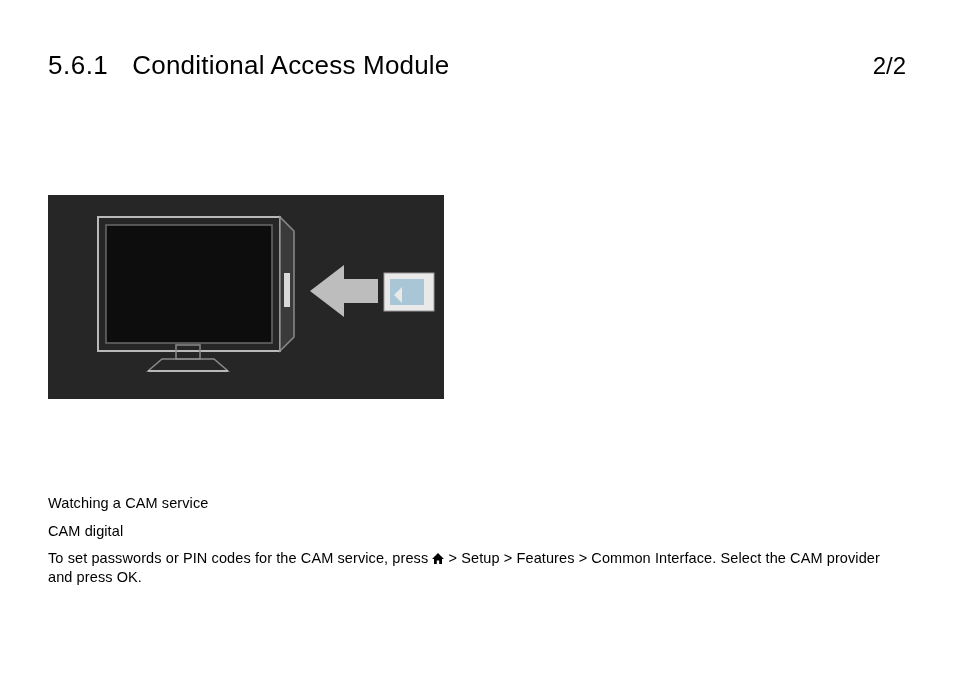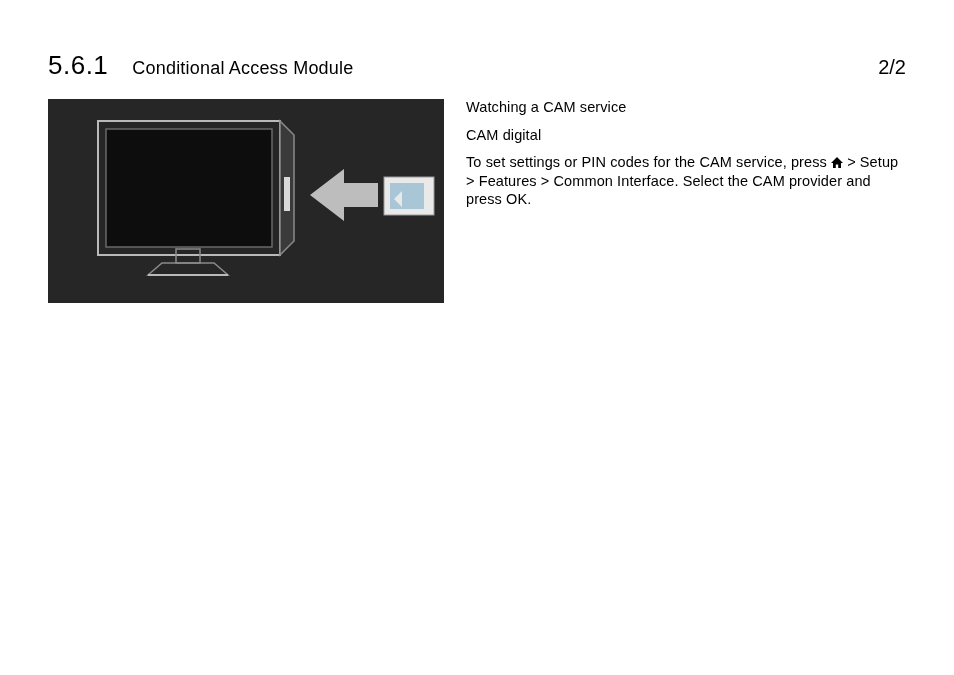--- a/index.html
+++ b/index.html
@@ -25,35 +25,36 @@
     align-items: baseline;
     margin-bottom: 18px;
   }
   .header .section-no {
     font-size: 26px;
     font-weight: 400;
     letter-spacing: 0.5px;
     margin-right: 24px;
   }
   .header .title {
-    font-size: 18px;
+    font-size: 26px;
     font-weight: 400;
     letter-spacing: 0.2px;
   }
   .header .left {
     display: flex;
     align-items: baseline;
   }
   .header .page-counter {
-    font-size: 20px;
+    font-size: 24px;
     font-weight: 400;
   }
   .content {
     display: flex;
     align-items: flex-start;
+    flex-direction: column;
   }
   .illustration {
     width: 396px;
     height: 204px;
     flex: 0 0 396px;
     margin-right: 22px;
   }
   .text-col {
     flex: 1 1 auto;
     font-size: 14.5px;
@@ -114,21 +115,21 @@
         <rect x="336" y="78" width="50" height="38" fill="#e9e9e9" stroke="#9a9a9a" stroke-width="1"></rect>
         <rect x="342" y="84" width="34" height="26" fill="#a9c6d6"></rect>
         <polygon points="346,100 354,92 354,108" fill="#e9e9e9"></polygon>
       </g>
     </svg>
 
     <div class="text-col">
       <p class="subhead">Watching a CAM service</p>
       <p class="subhead">CAM digital</p>
       <p>
-        <span>To set settings or PIN codes for the CAM service, press </span>
+        <span>To set passwords or PIN codes for the CAM service, press </span>
         <span class="home-icon">
           <svg width="12" height="11" viewBox="0 0 12 11">
             <polygon points="6,0 12,6 10,6 10,11 7.2,11 7.2,7.5 4.8,7.5 4.8,11 2,11 2,6 0,6" fill="#000"></polygon>
           </svg>
         </span>
         <span> &gt; Setup &gt; Features &gt; Common Interface. Select the CAM provider and press OK.</span>
       </p>
     </div>
 
   </div>

